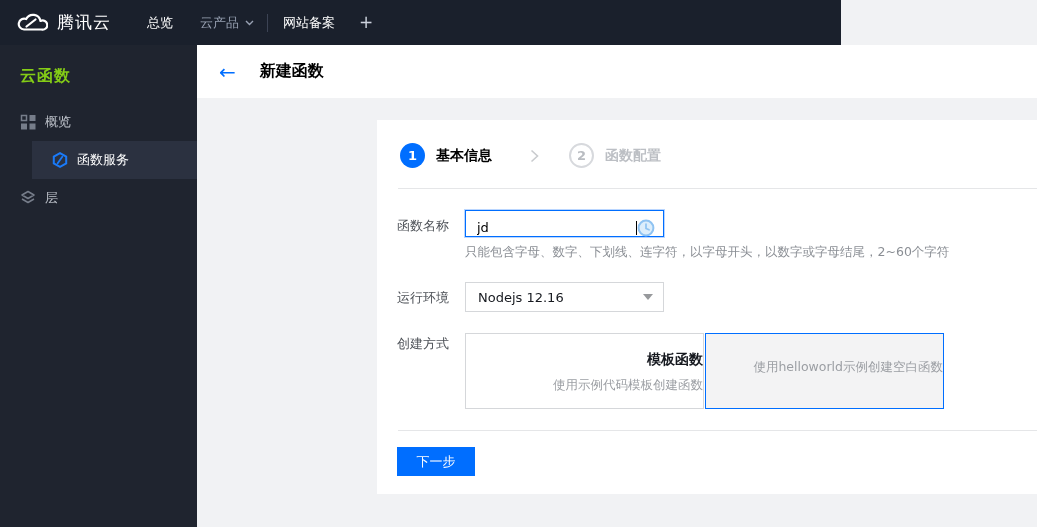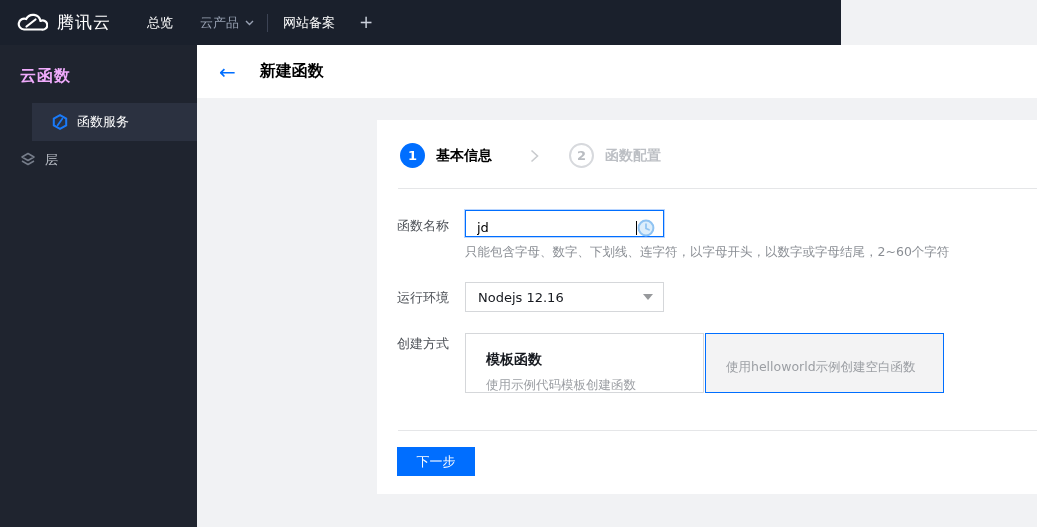--- a/index.html
+++ b/index.html
@@ -14,21 +14,21 @@
   .nav-item { font-size:13px; color:#ffffff; cursor:pointer; display:flex; align-items:center;text-align:center; }
   .nav-item.dim { color:#98a1b3; }
   .nav-overview { margin-left:36px; }
   .nav-products { margin-left:27px; }
   .nav-caret { margin-left:6px; display:inline-flex; }
   .nav-divider { width:1px; height:18px; background:#3c4354; margin:0 15px 0 13px; }
   .nav-plus { margin-left:24px; color:#cdd3de; font-size:17px; cursor:pointer; line-height:1; }
 
   
   .sidebar { position:absolute; left:0; top:45px; width:197px; height:482px; background:#1f242f; }
-  .sidebar-title { color:#f0abfc; font-size:16px; font-weight:bold; padding:21px 0 0 20px; letter-spacing:1px; }
+  .sidebar-title { color:#84cc16; font-size:16px; font-weight:bold; padding:21px 0 0 20px; letter-spacing:1px; }
   .side-list { position:absolute; top:58px; left:0; right:0; }
   .side-item { height:38px; display:flex; align-items:center; padding-left:20px; cursor:pointer; color:#c0c5cd; font-size:13px; }
   .side-item .s-icon { width:16px; height:16px; margin-right:9px; display:inline-flex; }
   .side-item.selected { background:#2b3140; color:#ffffff;margin-left:32px; }
 
   
   .pagehead { position:absolute; left:197px; top:45px; width:840px; height:53px; background:#ffffff; display:flex; align-items:center; }
   .back-arrow { color:#006eff; font-size:20px; margin-left:22px; cursor:pointer; line-height:1; }
   .page-title { font-size:16px; font-weight:bold; color:#000000; margin-left:24px; }
 
@@ -50,21 +50,21 @@
   
   .f-label { position:absolute; left:20px; font-size:13px; color:#4d5157; }
   .name-input { position:absolute; left:88px; top:90px; width:199px; height:27px; border:1px solid #006eff; box-shadow:0 0 0 1px #bad6ff; background:#ffffff; display:flex; align-items:center; padding:8px 8px 0 11px; }
   .name-input input { border:none; outline:none; flex:1; font-size:13px; color:#000; font-family:inherit; background:transparent; padding:0; min-width:0; }
   .clock-icon { width:18px; height:18px; flex:0 0 auto; }
   .hint { position:absolute; left:88px; top:124px; font-size:12.5px; color:#8a8e94; white-space:nowrap; }
   .runtime-select { position:absolute; left:88px; top:162px; width:199px; height:30px; border:1px solid #d5d7da; background:#fff; display:flex; align-items:center; padding:0 10px 0 12px; cursor:pointer; }
   .runtime-value { flex:1; font-size:13px; color:#16191f; }
   .select-caret { width:0; height:0; border-left:5px solid transparent; border-right:5px solid transparent; border-top:6px solid #97999c; }
   .cards { position:absolute; left:88px; top:213px; display:flex; }
-  .card { width:239px; height:60px; border:1px solid #d5d7da; background:#ffffff; padding:17px 0 0 20px; cursor:pointer; }
+  .card { width:239px; height:76px; border:1px solid #d5d7da; background:#ffffff; padding:17px 0 0 20px; cursor:pointer;text-align:right; }
   .card.selected { border:1px solid #006eff; background:#f3f3f4; margin-left:1px; }
   .card-title { font-size:14px; font-weight:bold; color:#16191f; }
   .card-desc { font-size:12.5px; color:#9b9ea3; margin-top:8px; white-space:nowrap; }
   .bottom-divider { position:absolute; left:21px; right:0; top:310px; height:1px; background:#e5e6e8; }
   .next-btn { position:absolute; left:20px; top:327px; width:78px; height:29px; background:#006eff; color:#ffffff; font-size:13px; border:none; cursor:pointer; font-family:inherit; display:flex; align-items:center; justify-content:center; }
   .cursor-bar { display:inline-block; width:1px; height:14px; background:#000; vertical-align:middle; }
 </style>
 </head>
 <body>
 
@@ -90,20 +90,31 @@
       </span>
     </span>
     <span class="nav-divider"></span>
     <span class="nav-item">网站备案</span>
     <span class="nav-plus">+</span>
   </div>
 
   <div class="sidebar">
     <div class="sidebar-title">云函数</div>
     <div class="side-list">
+      <div class="side-item">
+        <span class="s-icon">
+          <svg width="16" height="16" viewBox="0 0 16 16">
+            <rect x="1.5" y="1.5" width="5" height="5" fill="none" stroke="#767d8a" stroke-width="1.5"></rect>
+            <rect x="9.5" y="1" width="6" height="6" fill="#767d8a"></rect>
+            <rect x="1" y="9.5" width="6" height="6" fill="#767d8a"></rect>
+            <rect x="9.5" y="9.5" width="6" height="6" fill="#767d8a"></rect>
+          </svg>
+        </span>
+        <span>概览</span>
+      </div>
       <div class="side-item selected">
         <span class="s-icon">
           <svg width="16" height="16" viewBox="0 0 16 16">
             <polygon points="8,1.2 14.2,4.6 14.2,11.4 8,14.8 1.8,11.4 1.8,4.6" fill="none" stroke="#1a7af8" stroke-width="2"></polygon>
             <path d="M10.3 4.8 L5.7 11.2" stroke="#1a7af8" stroke-width="1.8" stroke-linecap="round"></path>
           </svg>
         </span>
         <span>函数服务</span>
       </div>
       <div class="side-item">

